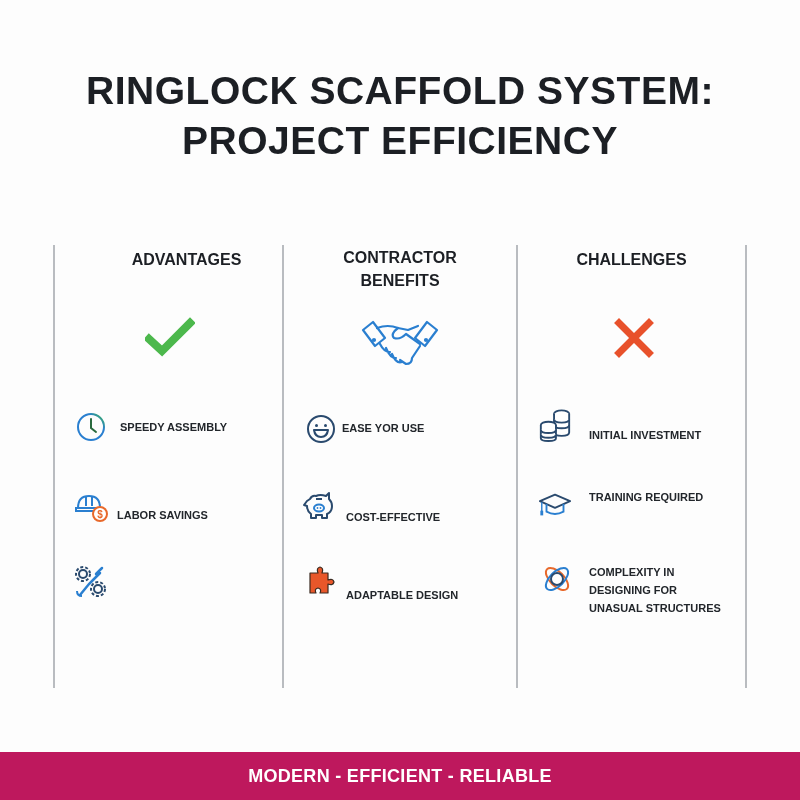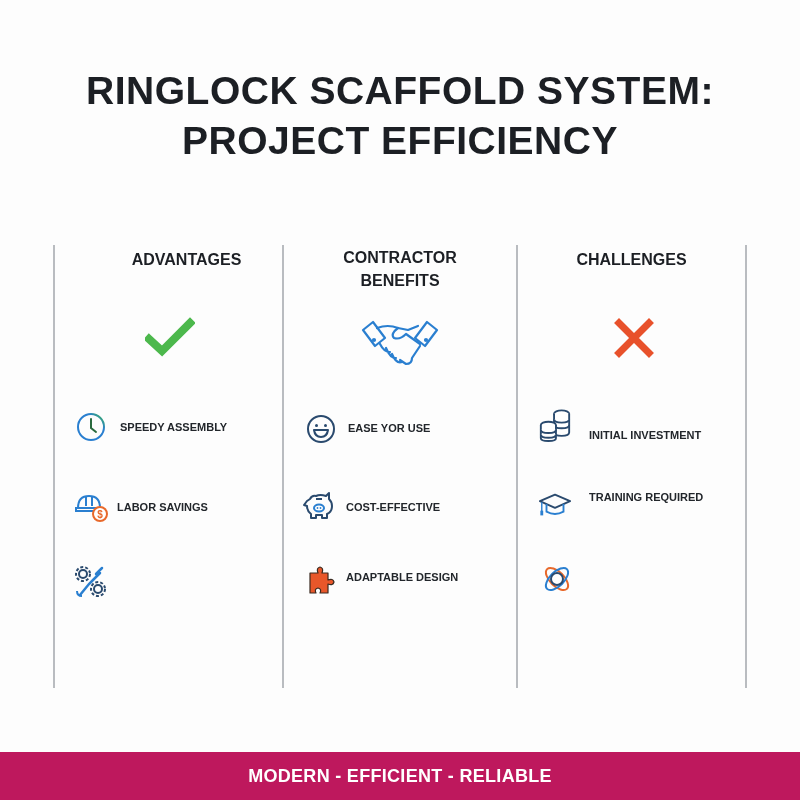--- a/index.html
+++ b/index.html
@@ -114,21 +114,21 @@
   <div class="item" style="left:74px;top:488px">
     <span class="ico">
       <svg width="34" height="34" viewBox="0 0 34 34">
         <path d="M4 20 Q4 8 15 8 Q26 8 26 20" fill="none" stroke="#2a7fd0" stroke-width="2"></path>
         <path d="M12 9 V18 M18 9 V18" stroke="#2a7fd0" stroke-width="2"></path>
         <path d="M2 20 H26 V23 H2 Z" fill="none" stroke="#2a7fd0" stroke-width="2"></path>
         <circle cx="26" cy="26" r="7" fill="#fff" stroke="#e8692b" stroke-width="2"></circle>
         <text x="26" y="30" text-anchor="middle" font-size="10" font-weight="bold" fill="#e8692b" font-family="Liberation Sans, sans-serif">$</text>
       </svg>
     </span>
-    <span class="lbl" style="margin-top:10px;margin-left:9px">LABOR SAVINGS</span>
+    <span class="lbl" style="margin-top:18px;margin-left:9px">LABOR SAVINGS</span>
   </div>
 
   <div class="item" style="left:74px;top:565px">
     <span class="ico">
       <svg width="34" height="34" viewBox="0 0 34 34">
         <circle cx="9" cy="9" r="4" fill="none" stroke="#2a4a6e" stroke-width="2"></circle>
         <circle cx="9" cy="9" r="7" fill="none" stroke="#2a4a6e" stroke-width="2" stroke-dasharray="3 2"></circle>
         <circle cx="24" cy="24" r="4" fill="none" stroke="#2a4a6e" stroke-width="2"></circle>
         <circle cx="24" cy="24" r="7" fill="none" stroke="#2a4a6e" stroke-width="2" stroke-dasharray="3 2"></circle>
         <path d="M28 3 L22 9 M6 30 L15 19 L19 15 L26 8" fill="none" stroke="#2a7fd0" stroke-width="2.5" stroke-linecap="round"></path>
@@ -155,43 +155,43 @@
 
   <div class="item" style="left:304px;top:412px">
     <span class="ico">
       <svg width="30" height="30" viewBox="0 0 30 30">
         <circle cx="15" cy="15" r="13" fill="none" stroke="#2a4a6e" stroke-width="2"></circle>
         <circle cx="10.5" cy="11.5" r="1.5" fill="#2a4a6e"></circle>
         <circle cx="19.5" cy="11.5" r="1.5" fill="#2a4a6e"></circle>
         <path d="M8 16 H22 Q21 23 15 23 Q9 23 8 16 Z" fill="none" stroke="#2a4a6e" stroke-width="2" stroke-linejoin="round"></path>
       </svg>
     </span>
-    <span class="lbl" style="margin-top:7px;margin-left:10px">EASE YOR USE</span>
+    <span class="lbl" style="margin-top:7px;margin-left:4px">EASE YOR USE</span>
   </div>
 
   <div class="item" style="left:302px;top:489px">
     <span class="ico">
       <svg width="34" height="34" viewBox="0 0 34 34">
         <path d="M8 10 Q10 6 14 7 Q18 5 24 7 L27 4 L27 10 Q30 13 30 17 Q30 23 25 25 L25 29 L20 29 L20 26 L14 26 L14 29 L9 29 L9 25 Q5 22 5 17 L2 16 L5 12 Z" fill="none" stroke="#2a4a6e" stroke-width="2" stroke-linejoin="round"></path>
         <ellipse cx="17" cy="19" rx="5" ry="3.5" fill="none" stroke="#2a7fd0" stroke-width="2"></ellipse>
         <circle cx="15.5" cy="19" r="0.9" fill="#2a7fd0"></circle>
         <circle cx="18.5" cy="19" r="0.9" fill="#2a7fd0"></circle>
         <path d="M14 10 H20" stroke="#2a4a6e" stroke-width="2"></path>
       </svg>
     </span>
-    <span class="lbl" style="margin-top:9px;margin-left:10px">COST-EFFECTIVE</span>
+    <span class="lbl" style="margin-top:19px;margin-left:10px">COST-EFFECTIVE</span>
   </div>
 
   <div class="item" style="left:305px;top:564px">
     <span class="ico">
       <svg width="32" height="32" viewBox="0 0 32 32">
         <path d="M4 8 H12 Q10 3 14 2 Q18 3 16 8 H22 V15 Q27 13 28 17 Q27 21 22 19 V28 H14 Q16 24 12 23 Q8 24 10 28 H4 Z" fill="#e8572a" stroke="#3a2a20" stroke-width="1.2" stroke-linejoin="round"></path>
       </svg>
     </span>
-    <span class="lbl" style="margin-top:4px;margin-left:7px">ADAPTABLE DESIGN</span>
+    <span class="lbl" style="margin-top:22px;margin-left:7px">ADAPTABLE DESIGN</span>
   </div>
 </div>
 
 <div>
   <div class="col-header" style="left:518px;width:227px;top:248px;white-space:pre-line;">CHALLENGES</div>
   <svg class="big-icon" style="left:614px;top:318px" width="40" height="40" viewBox="0 0 40 40">
     <path d="M5 5 L35 35 M35 5 L5 35" stroke="#e8512b" stroke-width="7" stroke-linecap="square"></path>
   </svg>
 
   <div class="item" style="left:538px;top:408px">
@@ -225,18 +225,21 @@
   <div class="item" style="left:540px;top:562px">
     <span class="ico">
       <svg width="34" height="34" viewBox="0 0 34 34">
         <g fill="none" stroke-width="2">
           <ellipse cx="17" cy="17" rx="14" ry="7" transform="rotate(45 17 17)" stroke="#e8692b"></ellipse>
           <ellipse cx="17" cy="17" rx="14" ry="7" transform="rotate(-45 17 17)" stroke="#2a7fd0"></ellipse>
           <circle cx="17" cy="17" r="6" stroke="#2a4a6e"></circle>
         </g>
       </svg>
     </span>
+    <span class="lbl" style="margin-top:1px;margin-left:15px">COMPLEXITY IN
+DESIGNING FOR
+UNASUAL STRUCTURES</span>
   </div>
 </div>
 
 <div class="footer">
   <span>MODERN - EFFICIENT - RELIABLE</span>
 </div>
 
 </body></html>

